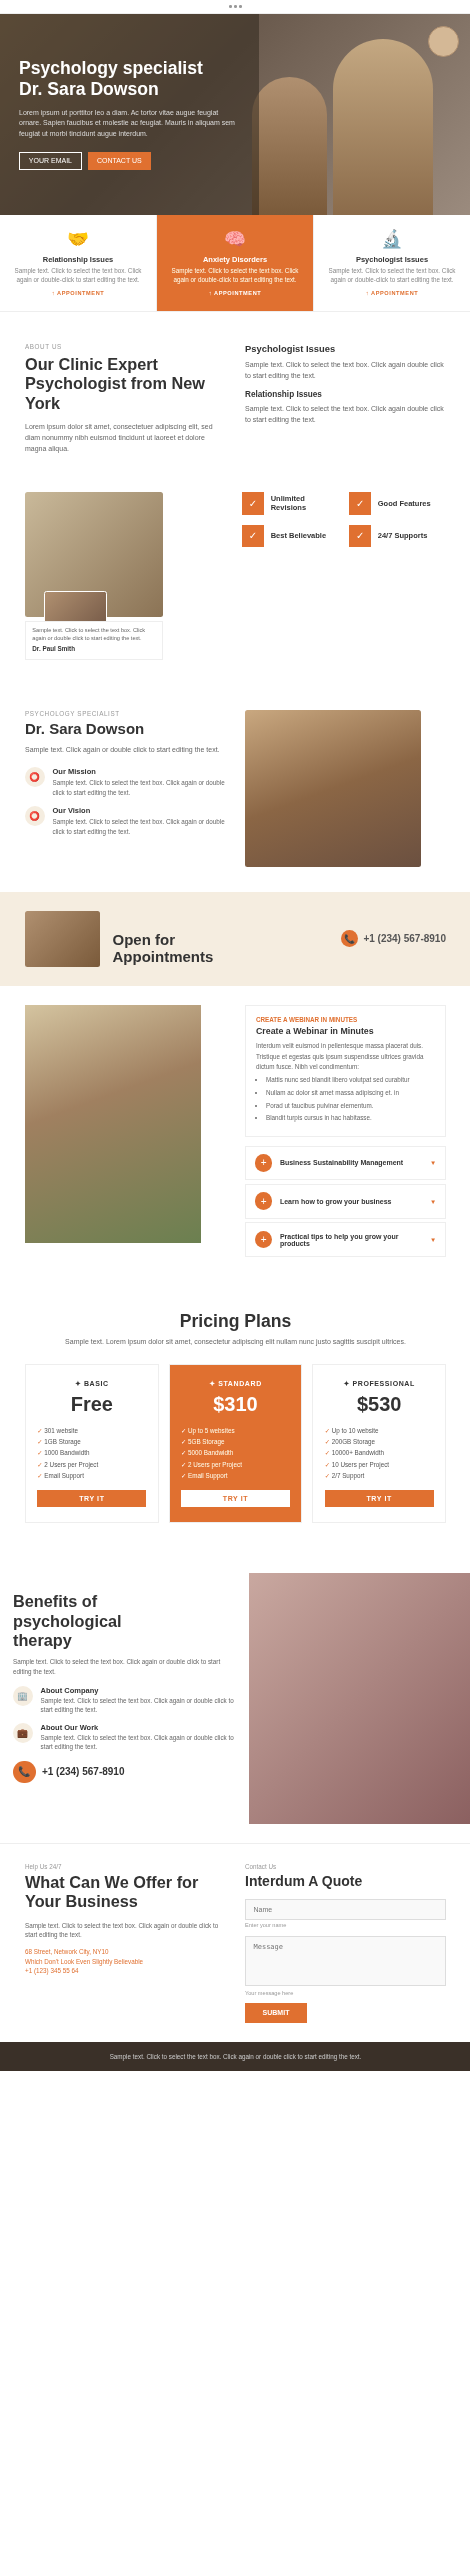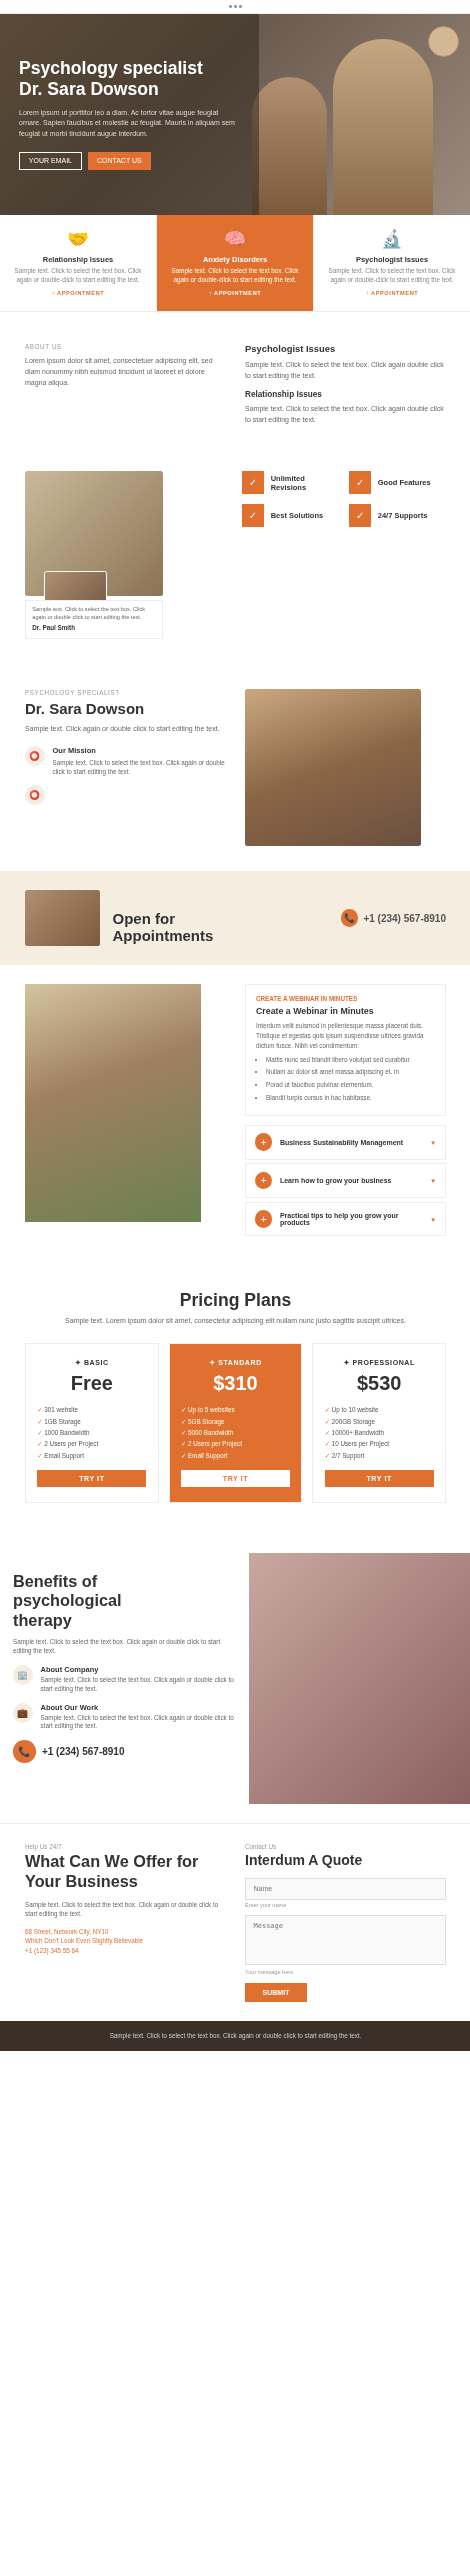--- a/index.html
+++ b/index.html
@@ -743,20 +743,21 @@
     <div class="service-icon">🔬</div>
     <div class="service-title">Psychologist Issues</div>
     <div class="service-text">Sample text. Click to select the text box. Click again or double-click to start editing the text.</div>
     <span class="service-appt">↑ APPOINTMENT</span>
   </div>
 </div>
 
 <div class="about-section">
   <div class="about-left">
     <div class="about-label">ABOUT US</div>
+    <h2 class="about-title">Our Clinic Expert Psychologist from New York</h2>
     <p class="about-desc">Lorem ipsum dolor sit amet, consectetuer adipiscing elit, sed diam nonummy nibh euismod tincidunt ut laoreet et dolore magna aliqua.</p>
   </div>
   <div class="about-right">
     <div class="about-right-title">Psychologist Issues</div>
     <p class="about-right-text">Sample text. Click to select the text box. Click again double click to start editing the text.</p>
     <div class="about-right-subtitle">Relationship Issues</div>
     <p class="about-right-text">Sample text. Click to select the text box. Click again double click to start editing the text.</p>
   </div>
 </div>
 
@@ -773,21 +774,21 @@
     <div class="feat-item">
       <div class="feat-check">✓</div>
       <span class="feat-label">Unlimited Revisions</span>
     </div>
     <div class="feat-item">
       <div class="feat-check">✓</div>
       <span class="feat-label">Good Features</span>
     </div>
     <div class="feat-item">
       <div class="feat-check">✓</div>
-      <span class="feat-label">Best Solutions</span>
+      <span class="feat-label">Best Believable</span>
     </div>
     <div class="feat-item">
       <div class="feat-check">✓</div>
       <span class="feat-label">24/7 Supports</span>
     </div>
   </div>
 </div>
 
 <div class="dr-section">
   <div class="dr-left">
@@ -796,20 +797,24 @@
     <p class="dr-desc">Sample text. Click again or double click to start editing the text.</p>
     <div class="dr-mission">
       <div class="dr-mission-icon">⭕</div>
       <div>
         <div class="dr-mission-title">Our Mission</div>
         <p class="dr-mission-text">Sample text. Click to select the text box. Click again or double click to start editing the text.</p>
       </div>
     </div>
     <div class="dr-mission">
       <div class="dr-mission-icon">⭕</div>
+      <div>
+        <div class="dr-mission-title">Our Vision</div>
+        <p class="dr-mission-text">Sample text. Click to select the text box. Click again or double click to start editing the text.</p>
+      </div>
     </div>
   </div>
   <div class="dr-right">
     <div class="dr-img">
       <div class="dr-img-inner"></div>
     </div>
   </div>
 </div>
 
 <div class="appt-banner">

